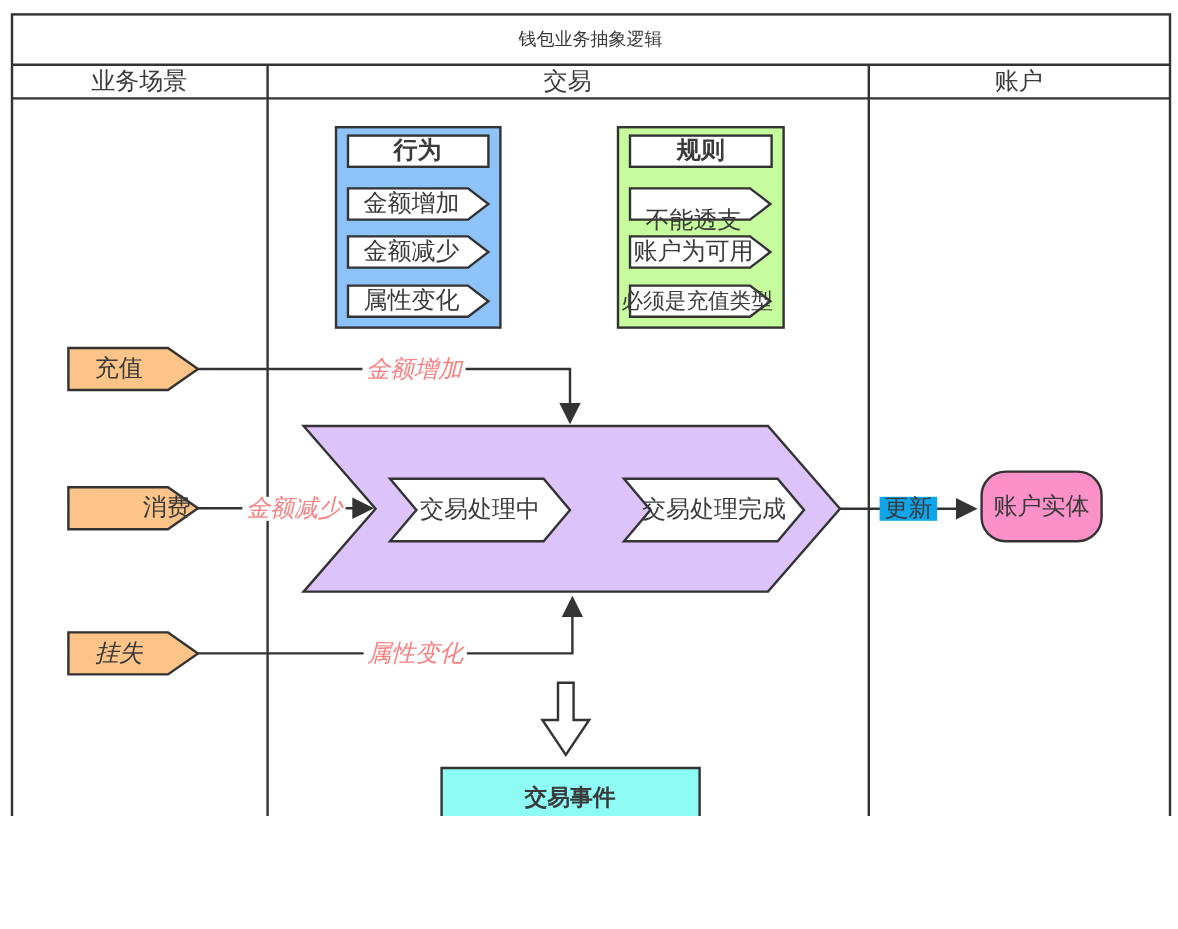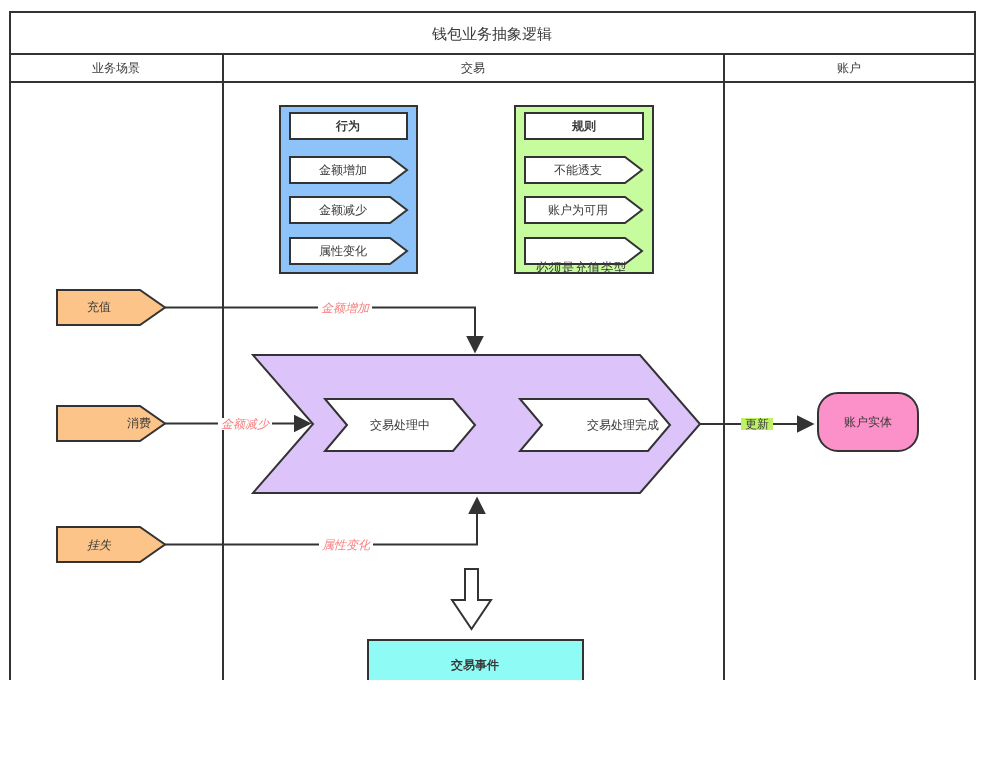--- a/index.html
+++ b/index.html
@@ -1,25 +1,25 @@
 <!DOCTYPE html>
 <html style="--border: #333333; --blue-fill: #8EC3FA; --green-fill: #C7FC9E; --orange-fill: #FCC488; --purple-fill: #DCC4FA; --pink-fill: #FC90C8; --cyan-fill: #8EFCF5; --red-label: #FA8080;"><head>
 <meta charset="utf-8">
 <style>
   html,body{margin:0;padding:0;background:#ffffff;}
   body{font-family:"Liberation Sans","DejaVu Sans",sans-serif;color:#3a3a3a;}
   .canvas{position:relative;width:982px;height:680px;background:#fff;overflow:hidden;}
   .canvas svg{position:absolute;left:0;top:0;}
-  .lbl{position:absolute;transform:translate(-50%,-50%);font-size:12px;line-height:1;white-space:nowrap;color:#3a3a3a;}
+  .lbl{position:absolute;transform:translate(-50%,-50%);font-size:20px;line-height:1;white-space:nowrap;color:#3a3a3a;}
   .title{font-size:15px;}
   .bold{font-weight:bold;}
-  .big{font-size:12px;}
-  .small{font-size:13px;margin-top:16px;}
+  .big{font-size:19px;}
+  .small{font-size:18px;}
   .red{color:var(--red-label);font-style:italic;background:#fff;padding:0 3px;}
-  .onwire{background:#bef264;padding:0 4px;}
+  .onwire{background:#0ea5e9;padding:0 4px;}
   
   .ln{stroke:var(--border);stroke-width:2;fill:none;}
   .ln-dot{stroke:var(--border);stroke-width:2;fill:none;stroke-dasharray:2 3;}
   .shape{stroke:var(--border);stroke-width:2;}
   .fill-white{fill:#ffffff;}
   .fill-blue{fill:var(--blue-fill);}
   .fill-green{fill:var(--green-fill);}
   .fill-orange{fill:var(--orange-fill);}
   .fill-purple{fill:var(--purple-fill);}
   .fill-pink{fill:var(--pink-fill);}
@@ -80,32 +80,32 @@
   <div class="lbl" style="left:116px;top:68px;">业务场景</div>
   <div class="lbl" style="left:473px;top:68px;text-align:center;">交易</div>
   <div class="lbl" style="left:849px;top:68px;">账户</div>
 
   <div class="lbl bold" style="left:348px;top:126px;">行为</div>
   <div class="lbl" style="left:343px;top:170px;">金额增加</div>
   <div class="lbl" style="left:343px;top:210px;">金额减少</div>
   <div class="lbl" style="left:343px;top:251px;">属性变化</div>
 
   <div class="lbl bold" style="left:584px;top:126px;">规则</div>
-  <div class="lbl" style="left:578px;top:170px;">不能透支</div>
+  <div class="lbl" style="left:578px;top:184px;">不能透支</div>
   <div class="lbl" style="left:578px;top:210px;">账户为可用</div>
   <div class="lbl small" style="left:581px;top:251px;">必须是充值类型</div>
 
   <div class="lbl" style="left:99px;top:307px;">充值</div>
   <div class="lbl" style="left:99px;top:423px;margin-left:40px;">消费</div>
   <div class="lbl" style="left:99px;top:545px;font-style:italic;">挂失</div>
 
   <div class="lbl red" style="left:345px;top:308px;">金额增加</div>
   <div class="lbl red" style="left:245px;top:424px;">金额减少</div>
   <div class="lbl red" style="left:346px;top:545px;">属性变化</div>
   <div class="lbl onwire" style="left:757px;top:424px;">更新</div>
 
   <div class="lbl" style="left:400px;top:425px;">交易处理中</div>
-  <div class="lbl" style="left:595px;top:425px;margin-left:28px;">交易处理完成</div>
+  <div class="lbl" style="left:595px;top:425px;">交易处理完成</div>
 
   <div class="lbl" style="left:868px;top:422px;">账户实体</div>
   <div class="lbl bold big" style="left:475px;top:665px;">交易事件</div>
 
 </div>
 
 </body></html>

